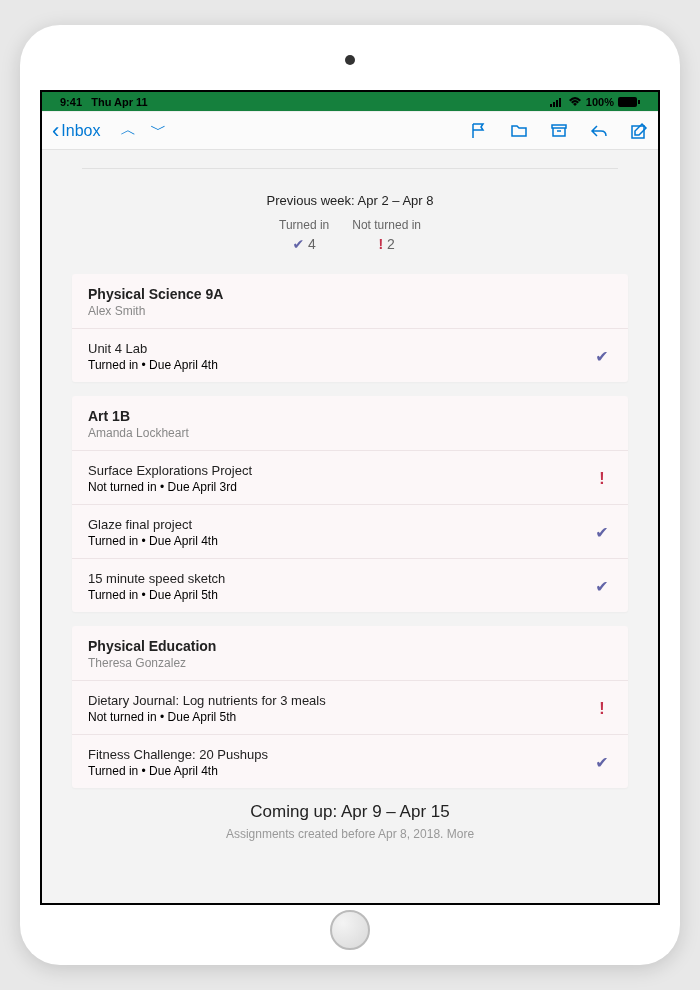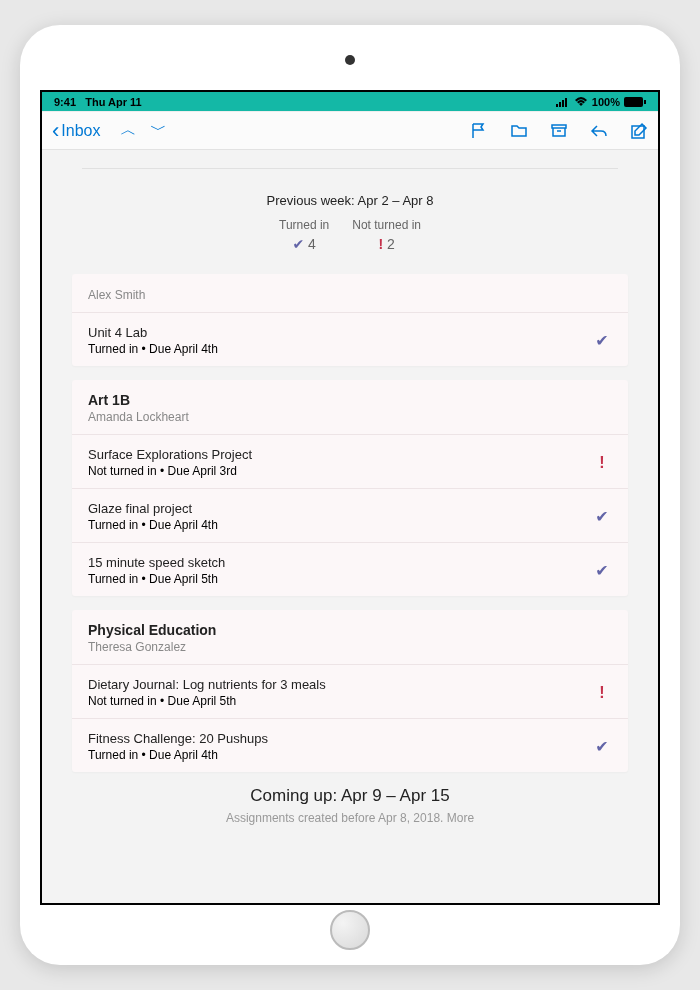--- a/index.html
+++ b/index.html
@@ -41,27 +41,27 @@
   .screen {
     width: 100%;
     height: 100%;
     border: 2px solid #000;
     background: #f3f3f3;
     overflow: hidden;
     position: relative;
   }
   .statusbar {
     height: 20px;
-    background: #14b8a6;
+    background: #15803d;
     font-size: 11px;
     font-weight: 600;
     display: flex;
     align-items: center;
     justify-content: space-between;
-    padding: 0 12px;
+    padding: 0 18px;
     border-bottom: 1px solid #eee;
   }
   .status-right { display: flex; align-items: center; gap: 4px; }
   .status-right svg { display: block; }
   .navbar {
     height: 38px;
     background: #fbfbfb;
     border-bottom: 1px solid #e2e2e2;
     display: flex;
     align-items: center;
@@ -213,20 +213,21 @@
           <div class="summary-val">
               <span class="exc">!</span>
               <span>2</span>
             </div>
         </div>
       </div>
 
       <div id="sections">
           <div class="section">
             <div class="section-head">
+              <div class="section-title">Physical Science 9A</div>
               <div class="section-sub">Alex Smith</div>
             </div>
             <div class="row">
               <div class="row-main">
                 <div class="row-title">Unit 4 Lab</div>
                 <div class="row-sub">Turned in   •   Due April 4th</div>
               </div>
               <div class="row-icon chk">✔</div>
             </div>
           </div>

